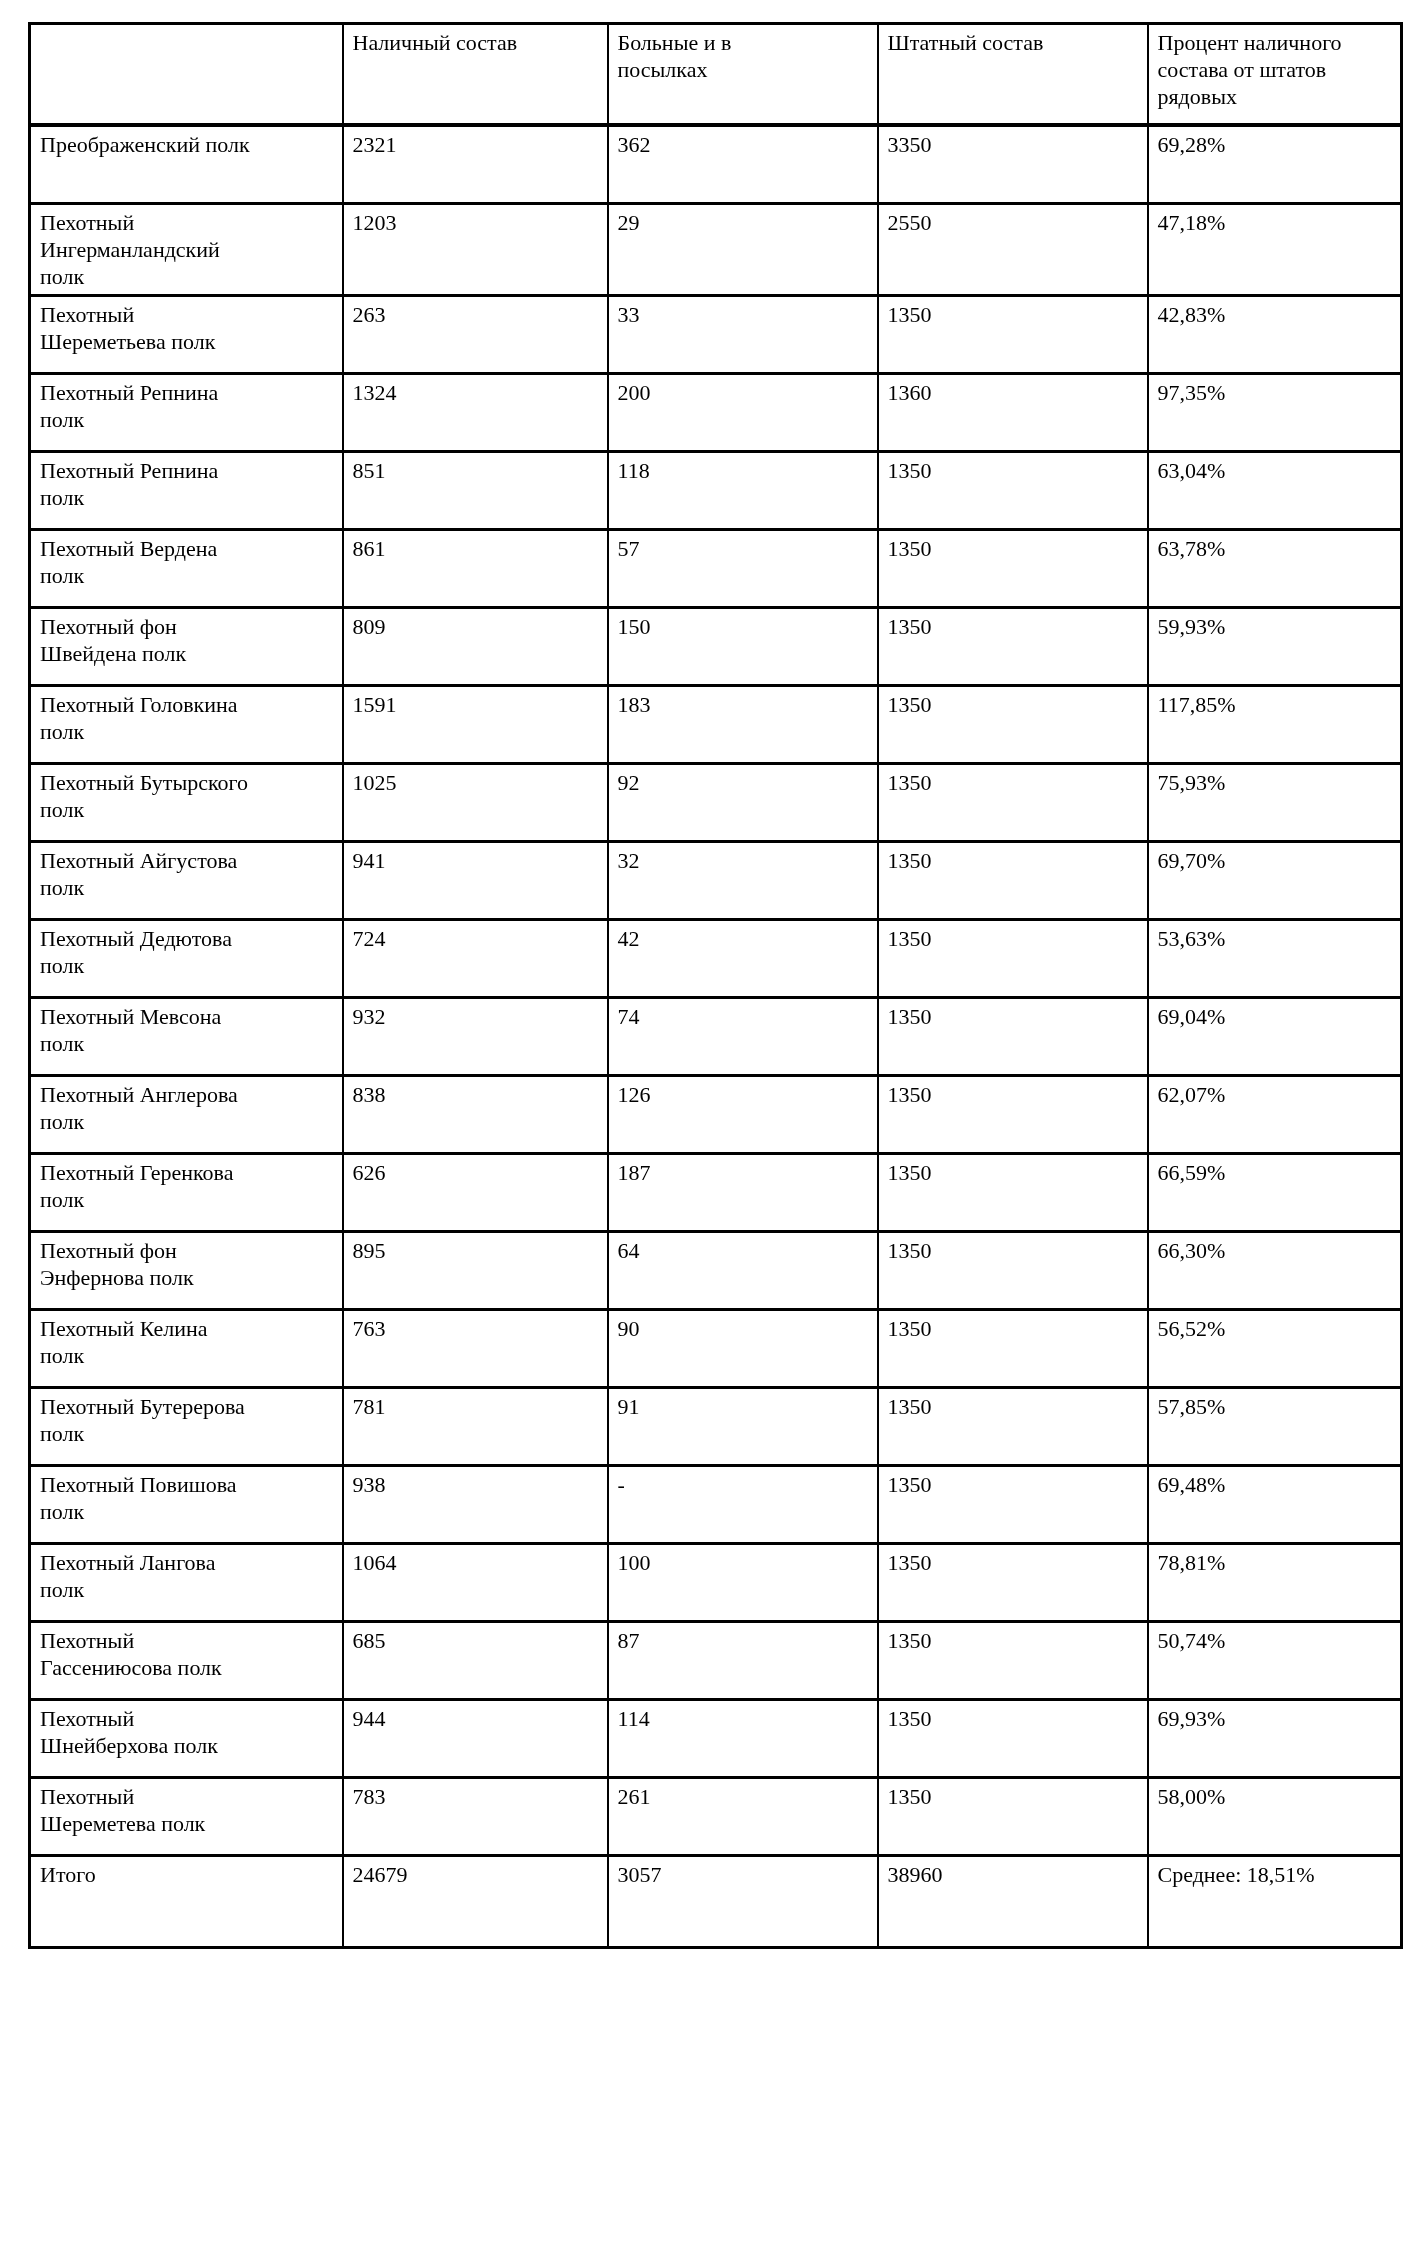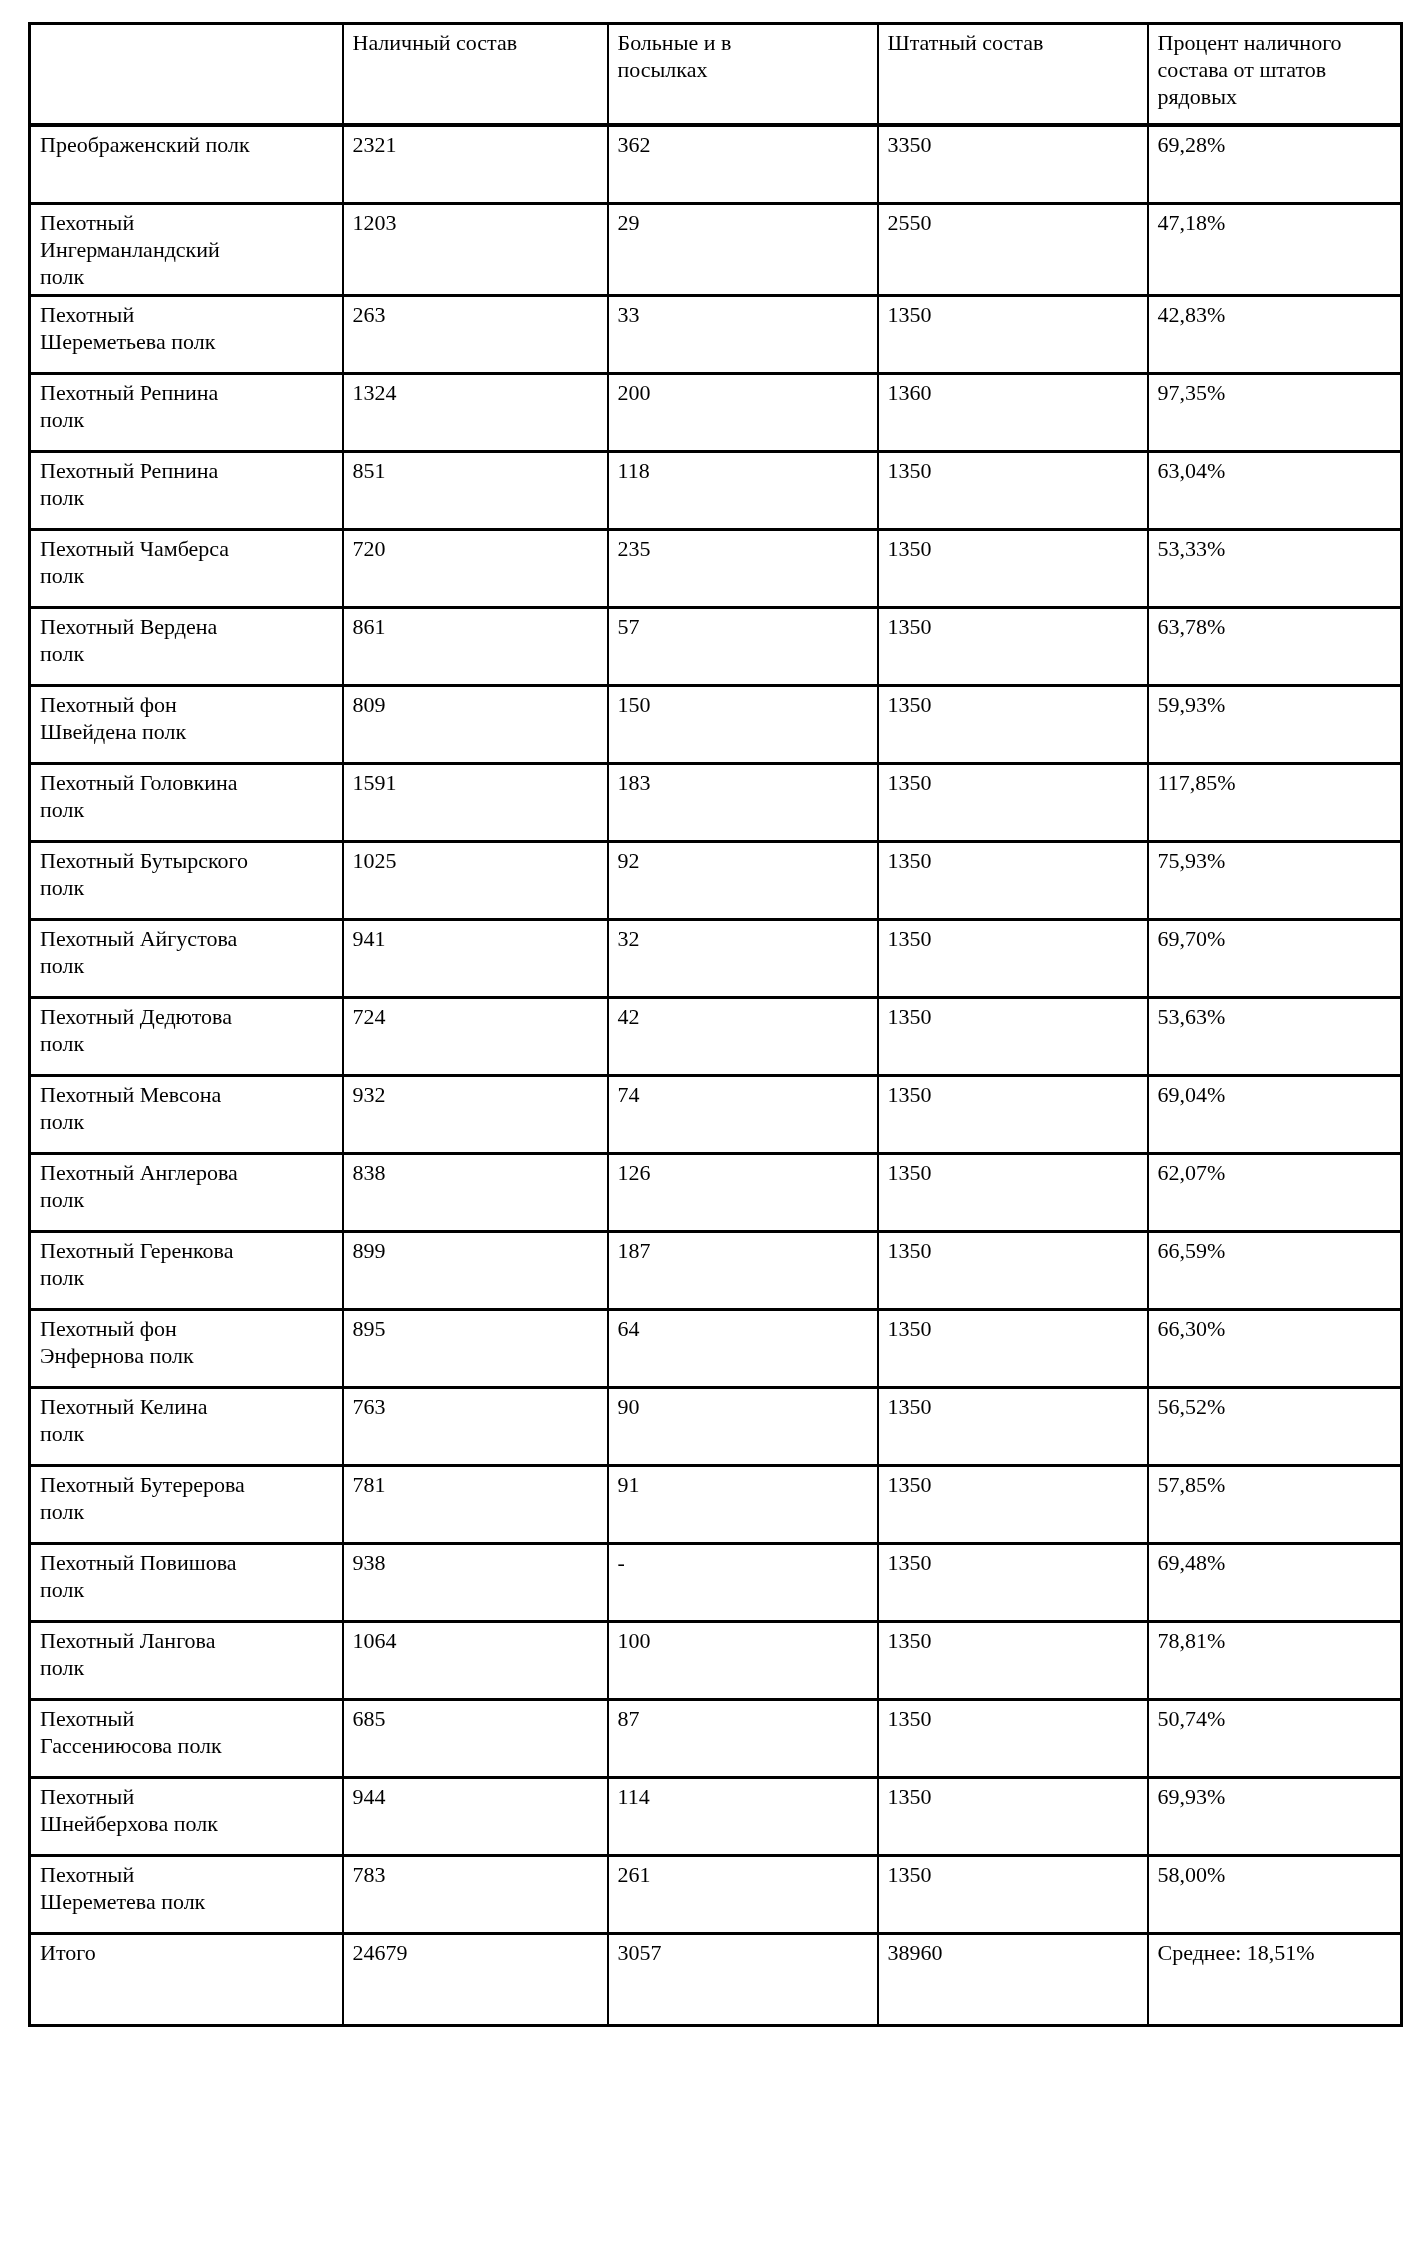--- a/index.html
+++ b/index.html
@@ -117,28 +117,20 @@
         </tr>
         <tr>
           <td>Пехотный Репнина
 полк</td>
           <td>851</td>
           <td>118</td>
           <td>1350</td>
           <td>63,04%</td>
         </tr>
         <tr>
-          <td>Пехотный Чамберса
-полк</td>
-          <td>720</td>
-          <td>235</td>
-          <td>1350</td>
-          <td>53,33%</td>
-        </tr>
-        <tr>
           <td>Пехотный Вердена
 полк</td>
           <td>861</td>
           <td>57</td>
           <td>1350</td>
           <td>63,78%</td>
         </tr>
         <tr>
           <td>Пехотный фон
 Швейдена полк</td>
@@ -191,21 +183,21 @@
           <td>Пехотный Англерова
 полк</td>
           <td>838</td>
           <td>126</td>
           <td>1350</td>
           <td>62,07%</td>
         </tr>
         <tr>
           <td>Пехотный Геренкова
 полк</td>
-          <td>899</td>
+          <td>626</td>
           <td>187</td>
           <td>1350</td>
           <td>66,59%</td>
         </tr>
         <tr>
           <td>Пехотный фон
 Энфернова полк</td>
           <td>895</td>
           <td>64</td>
           <td>1350</td>

